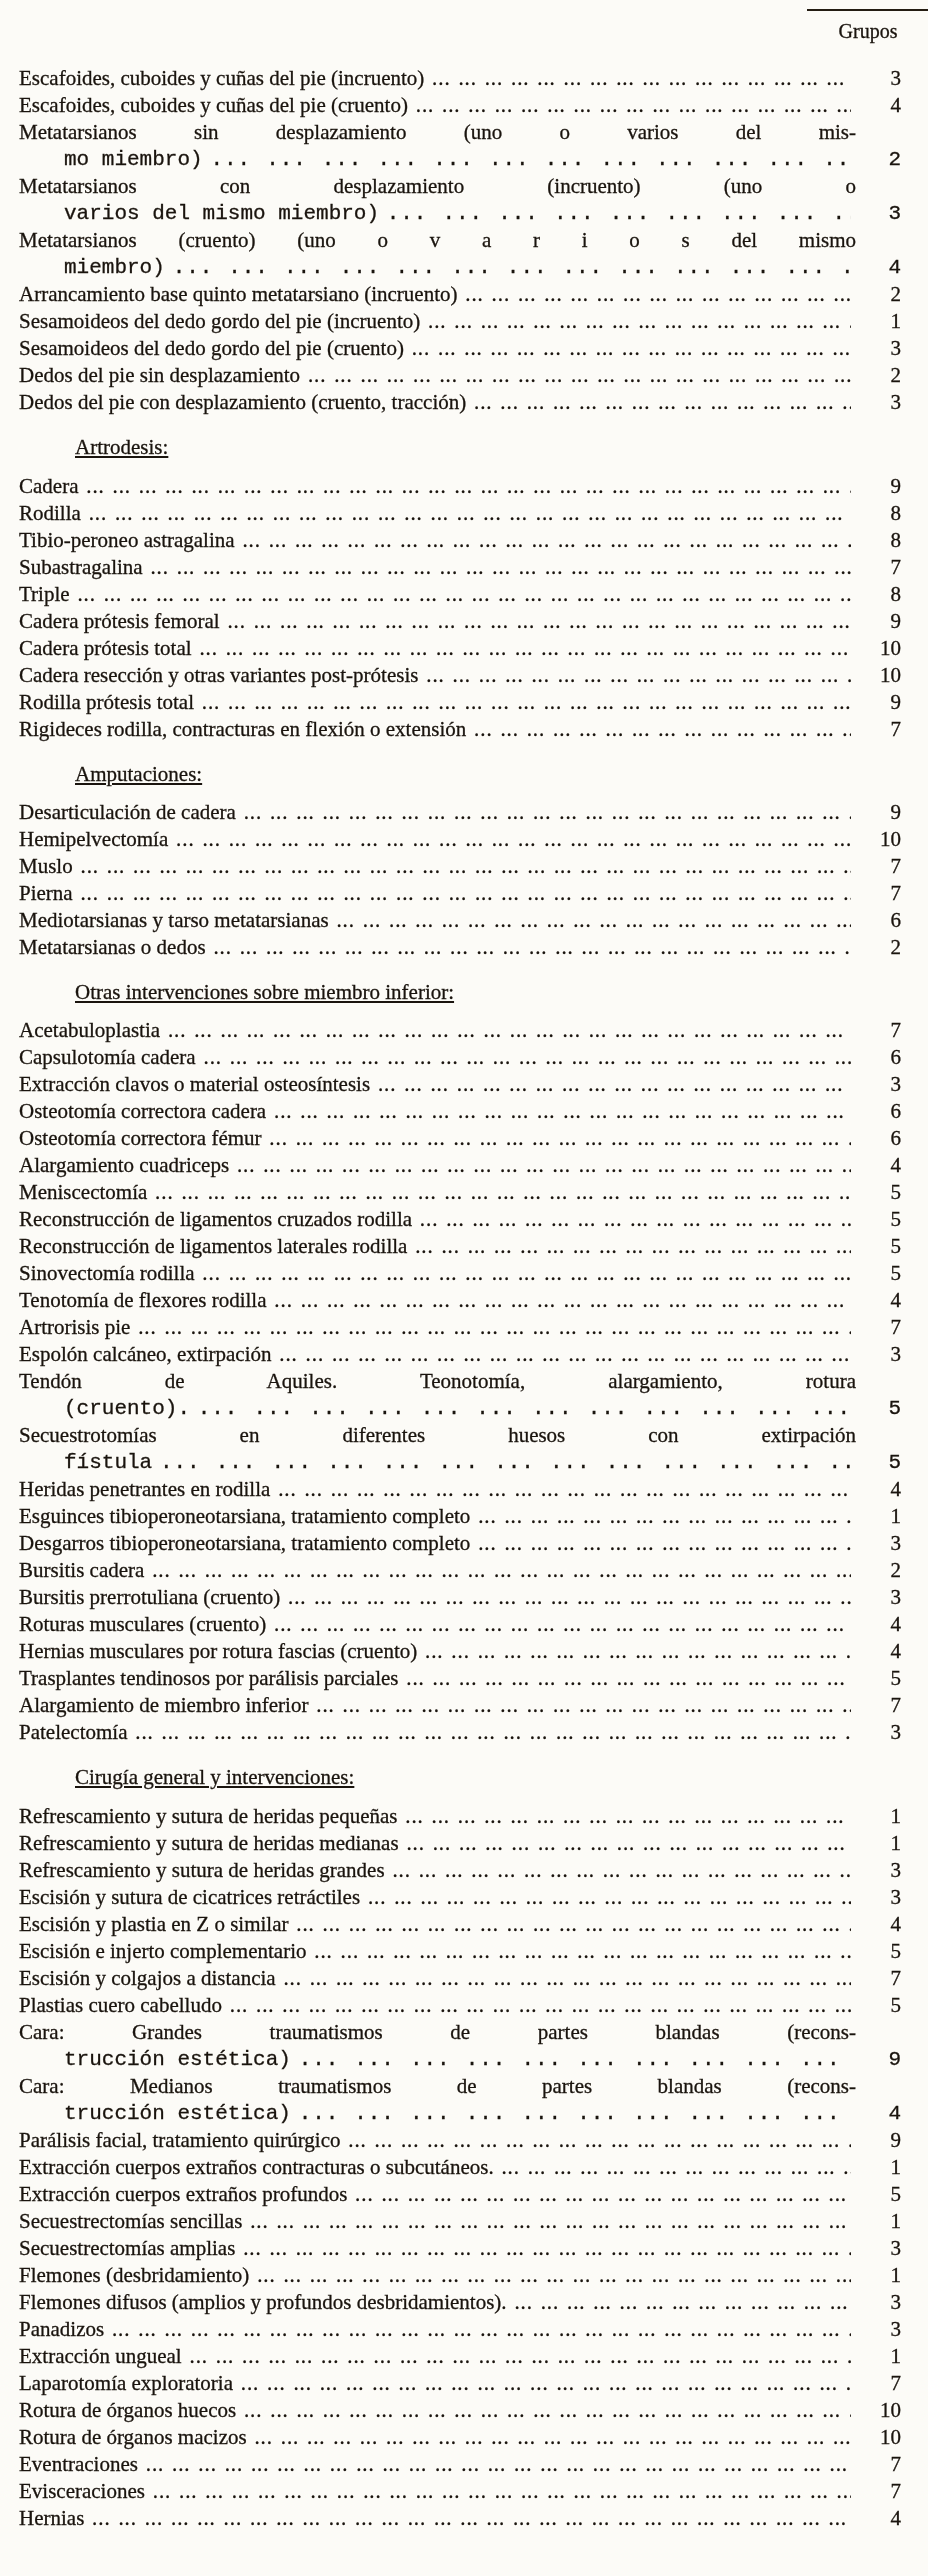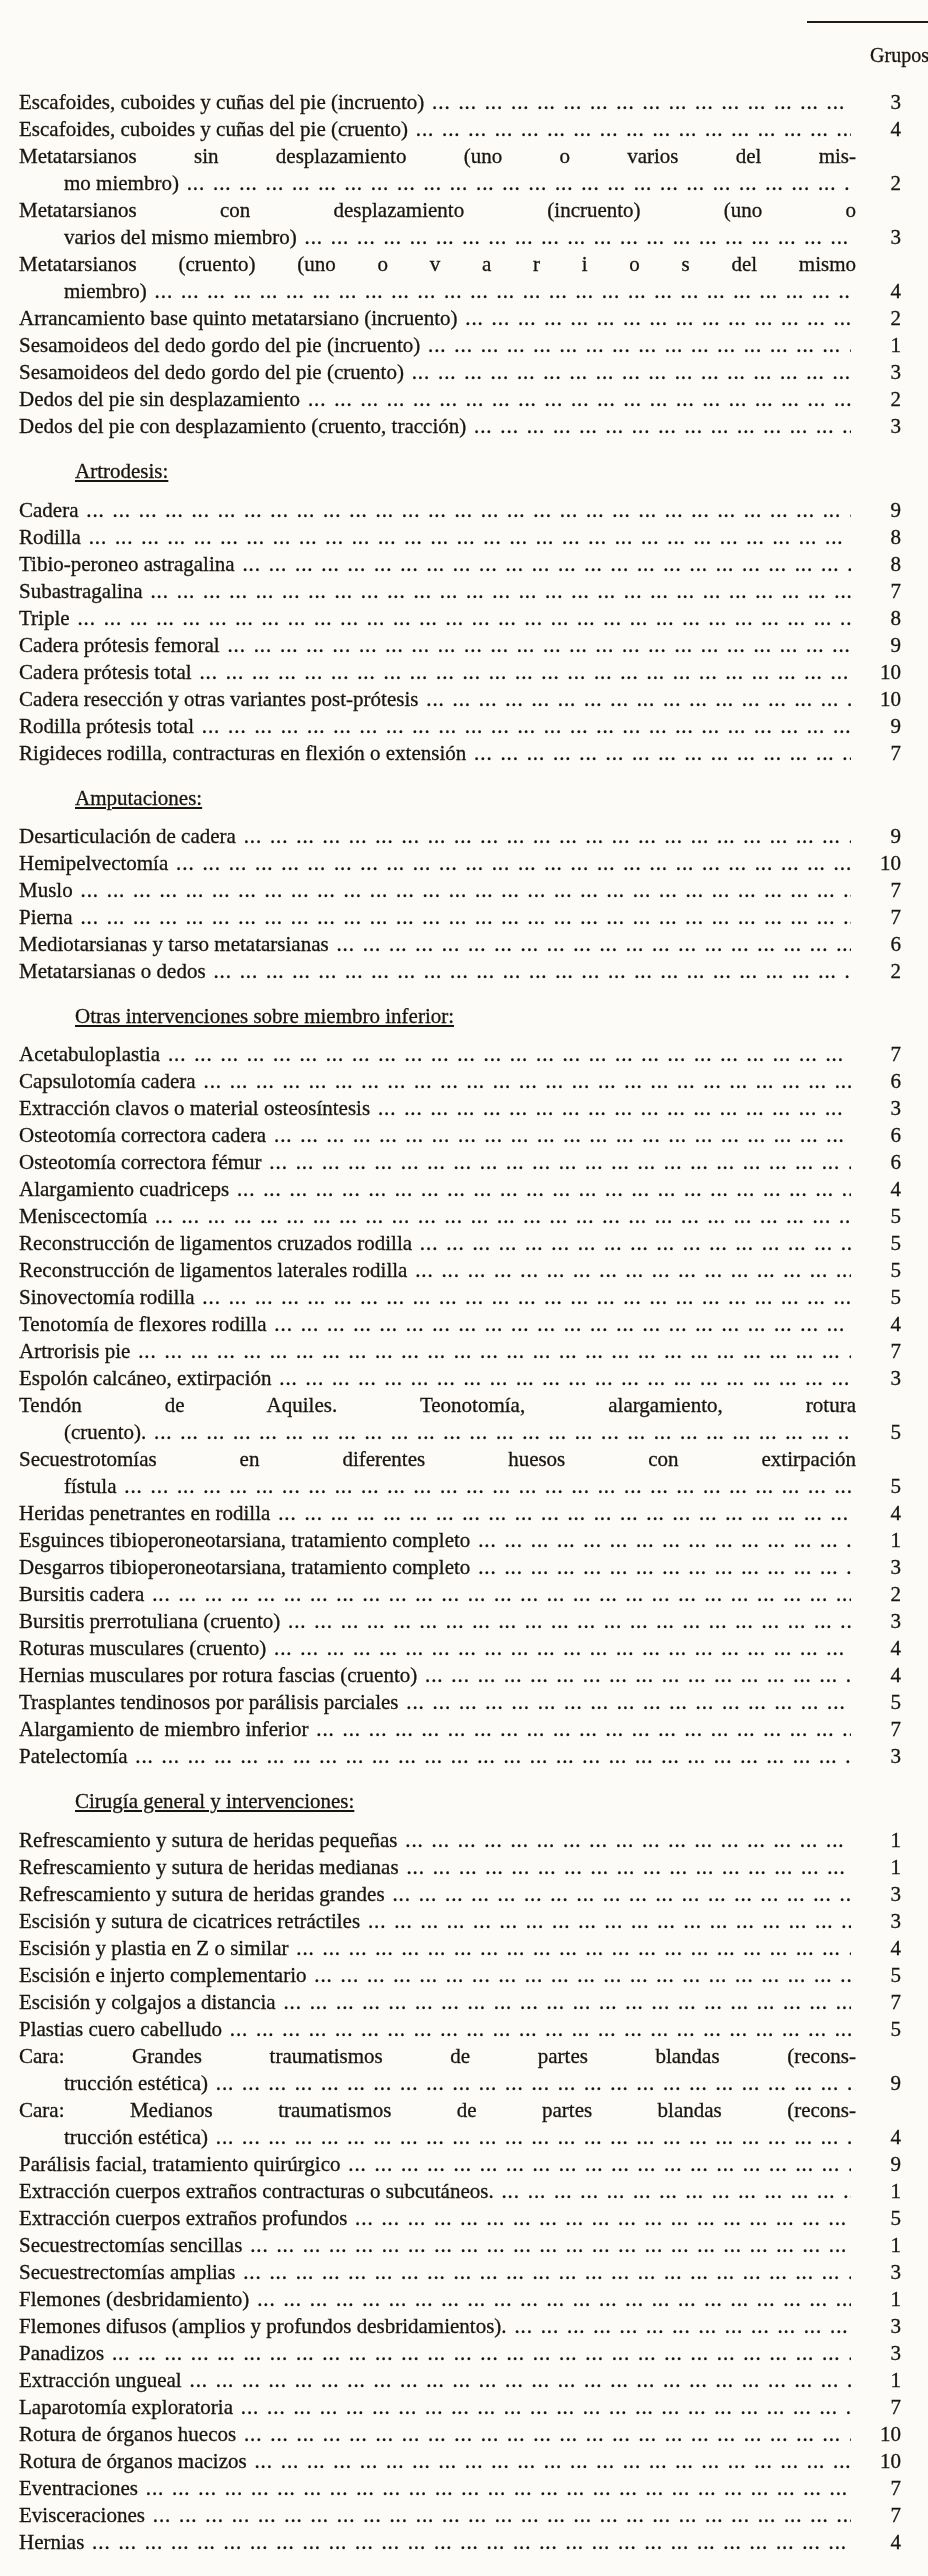--- a/index.html
+++ b/index.html
@@ -12,39 +12,39 @@
     background: #fcfbf7;
     color: #1a140e;
     font-family: "Liberation Serif", "DejaVu Serif", serif;
     font-size: 21px;
     line-height: 27px;
     padding: 8.7px 0 21px 0;
     -webkit-text-stroke: 0.3px;
   }
   .grupos-header {
     width: 122px;
-    margin: 12px 0 12px auto;
+    margin: 0 0 12px auto;
     border-top: 2.6px solid #241c12;
-    padding-top: 19px;
-    text-align: right;
+    padding-top: 7px;
+    text-align: center;
     font-size: 20px;
   }
   .list {
     padding: 8.7px 28px 0 19px;
   }
   .section-title {
     margin: 18px 0 11.3px 56px;
     text-decoration: underline;
   }
   .item .line { display: block; }
   .item .line.last {
     display: flex;
     align-items: baseline;
   }
-  .item .line.cont { padding-left: 45px; }
+  .item .line.cont { padding-left: 45px; font-family: Liberation Mono, monospace; }
   .item .line.fill {
     text-align: justify;
     text-align-last: justify;
     margin-right: 45px;
   }
   .txt { white-space: pre-wrap; }
   .last .txt { flex: none; }
   .leader {
     flex: 1;
     overflow: hidden;

